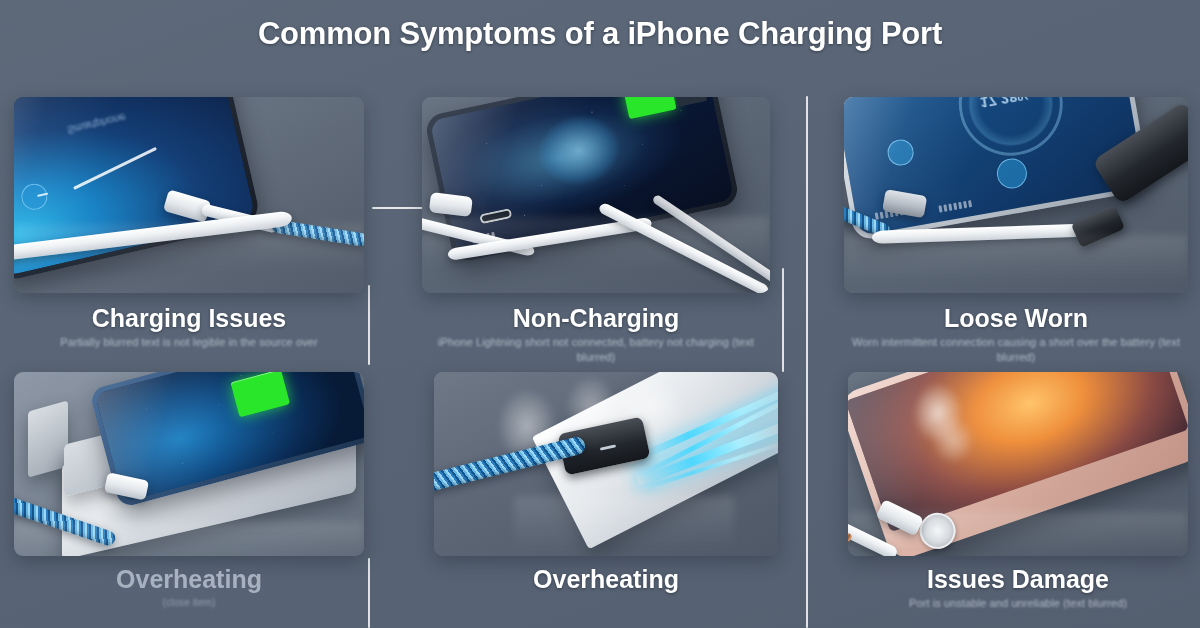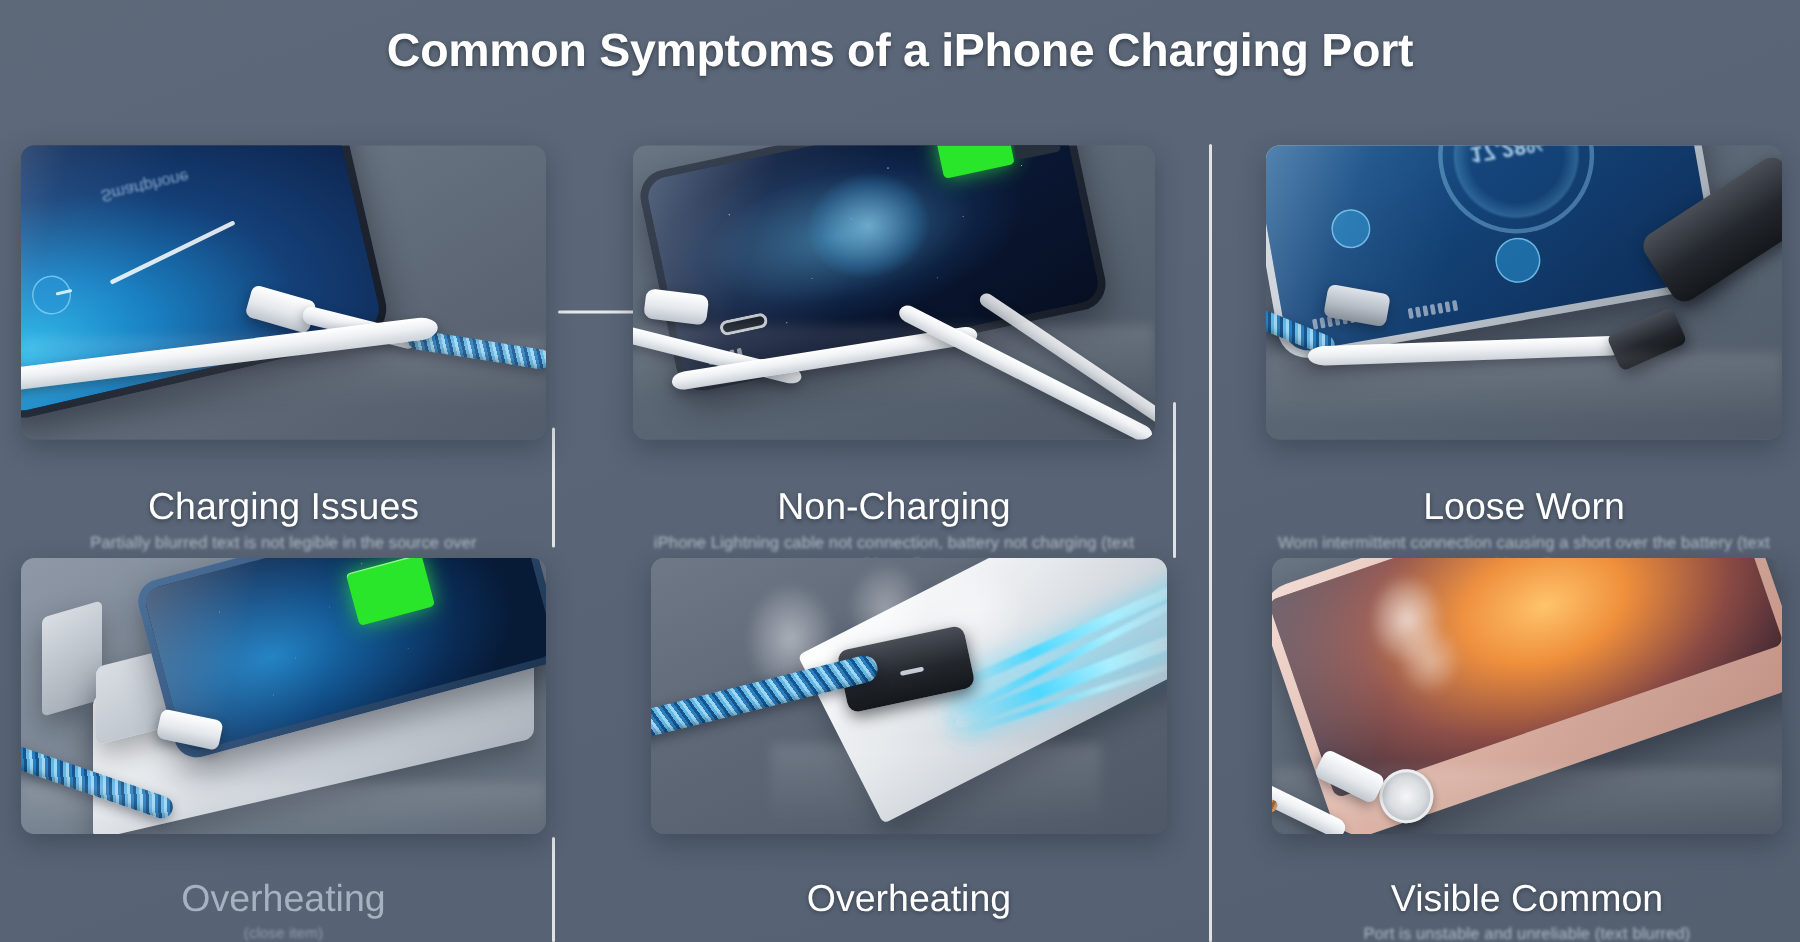--- a/index.html
+++ b/index.html
@@ -62,26 +62,25 @@
   }
 
   .caption {
     position: absolute;
     left: 0;
     width: 100%;
     text-align: center;
   }
   .cap-title {
     font-size: 25px;
-    font-weight: 400;
+    font-weight: 700;
     color: #ffffff;
     text-shadow: 0 1px 3px rgba(20,26,38,.5);
     line-height: 1.05;
     white-space: nowrap;
-    margin-top: 20px;
   }
   .cap-title.dim { color: #a8b1bf; text-shadow: none; }
   .cap-sub {
     margin-top: 4px;
     font-size: 11px;
     line-height: 1.35;
     color: #b9c2ce;
     filter: blur(.9px);
     opacity: .92;
     letter-spacing: .1px;
@@ -353,21 +352,21 @@
         <div class="cable cable-white" style="left:-14px; top:118px; width:130px; height:11px; transform:rotate(14deg); border-radius:50%/40px;"></div>
         <div class="cable cable-white" style="left:26px; top:152px; width:206px; height:12px; transform:rotate(-9deg); border-radius:50%/70px;"></div>
         <div class="cable cable-white" style="left:178px; top:104px; width:188px; height:11px; transform:rotate(27deg); border-radius:50%/80px;"></div>
         <div class="cable cable-white" style="left:232px; top:96px; width:150px; height:9px; transform:rotate(34deg); border-radius:50%/70px; opacity:.85;"></div>
         <div class="reflect" style="left:0; top:120px; width:348px; height:52px;"></div>
       </div>
     </div>
 
     <div class="caption" style="top:208px;">
       <div class="cap-title">Non-Charging</div>
-      <div class="cap-sub">iPhone Lightning cable not connection, battery not charging (text blurred)</div>
+      <div class="cap-sub">iPhone Lightning short not connected, battery not charging (text blurred)</div>
     </div>
   </div>
 
   <div class="cell" style="left:844px; top:97px; width:344px; height:268px;">
     <div class="panel" style="height:196px;">
       <div class="scene">
         <div class="desk dark"></div>
 
         <div class="phone bezel-silver" style="left:-6px; top:-54px; width:300px; height:174px; transform:rotate(-10deg); border-radius:20px;">
           <div class="screen scr-gauge" style="border-radius:15px;">
@@ -490,18 +489,18 @@
 
         <div class="connector conn-white" style="left:32px; top:126px; width:44px; height:20px; transform:rotate(26deg); border-radius:5px;"></div>
         <div class="cable cable-white" style="left:-22px; top:142px; width:78px; height:13px; transform:rotate(26deg);"></div>
         <div style="position:absolute;left:-18px;top:158px;width:22px;height:8px;border-radius:3px;
                     background:repeating-linear-gradient(90deg,#c98a5a 0 2px,#8e5f3c 2px 4px);transform:rotate(26deg);"></div>
         <div class="reflect" style="left:0; top:140px; width:340px; height:44px;"></div>
       </div>
     </div>
 
     <div class="caption" style="top:194px;">
-      <div class="cap-title">Visible Common</div>
+      <div class="cap-title">Issues Damage</div>
       <div class="cap-sub">Port is unstable and unreliable (text blurred)</div>
     </div>
   </div>
 
 </div>
 
 </body></html>

